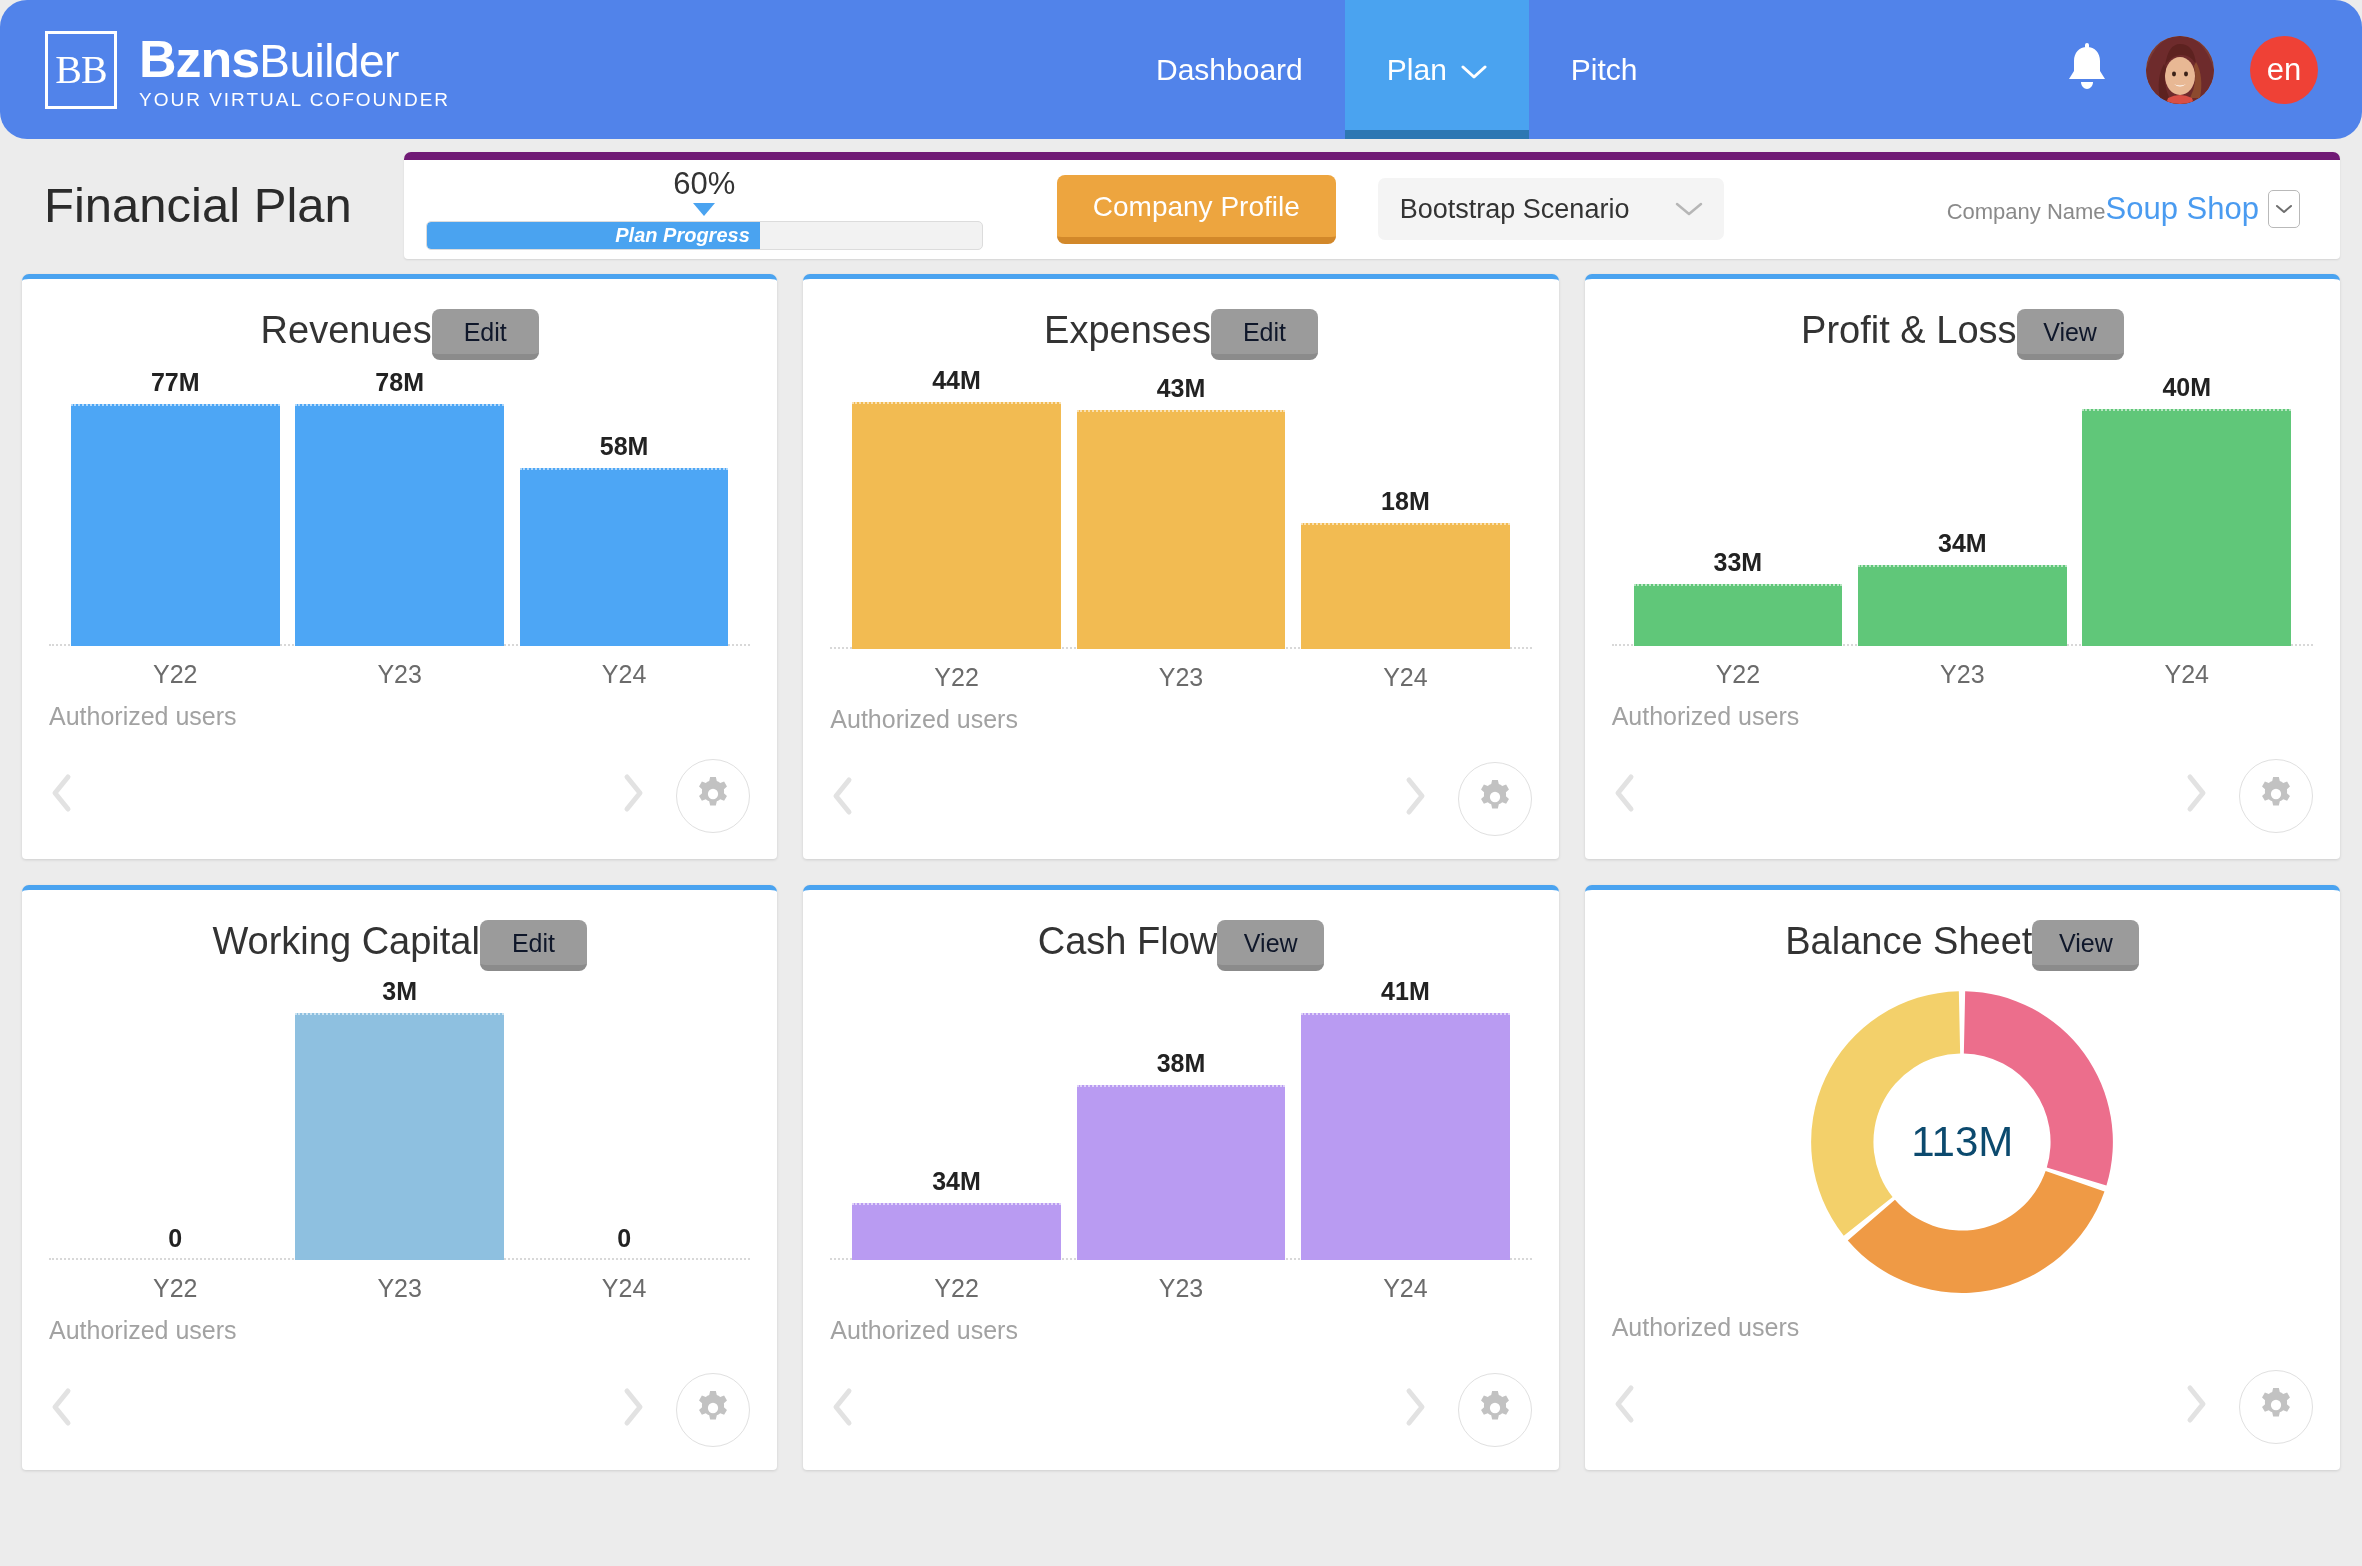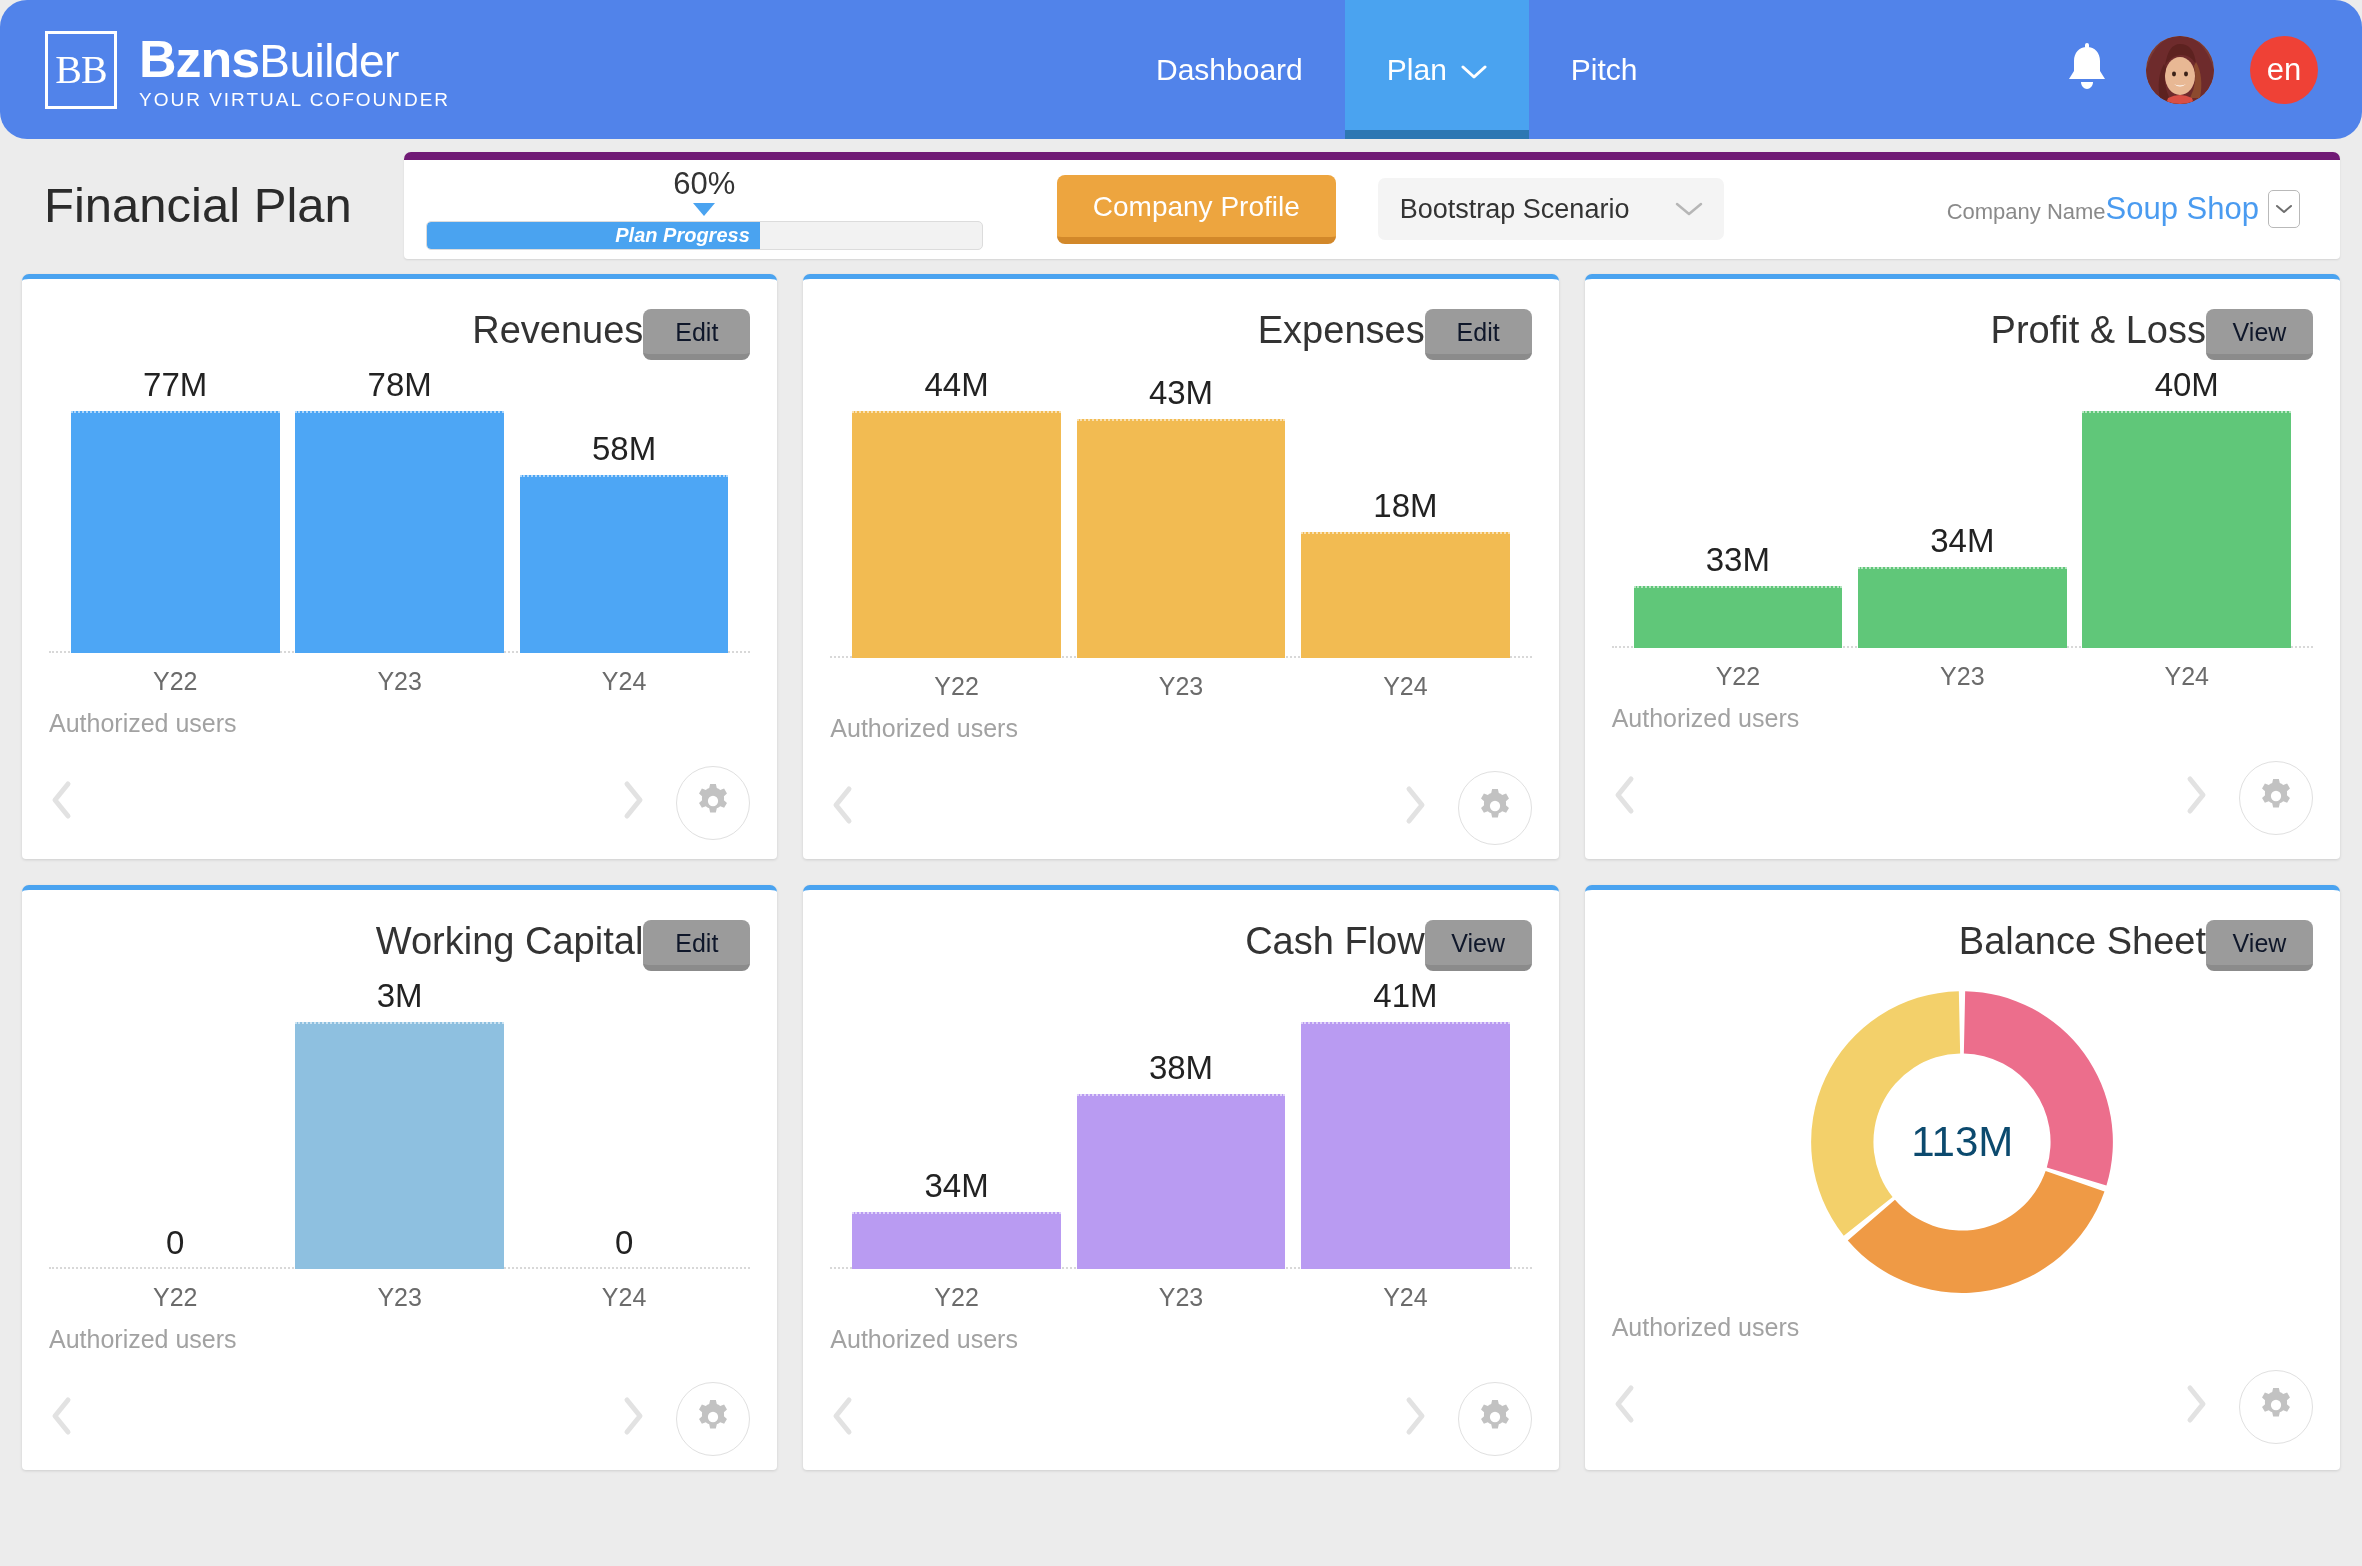--- a/index.html
+++ b/index.html
@@ -172,21 +172,21 @@
     background: #fff;
     border-top: 5px solid #4aa3f0;
     border-radius: 7px 7px 4px 4px;
     box-shadow: 0 1px 3px rgba(0,0,0,0.13);
     height: 585px;
     display: flex; flex-direction: column;
     padding: 0 27px 0 27px;
     position: relative;
   }
   .card-head {
-    display: flex; align-items: flex-start; justify-content: flex-end;
+    display: flex; align-items: flex-start; justify-content: center;
     padding-top: 30px;
   }
   .card-title { font-size: 38px; font-weight: 300; color: #333; }
   .card-btn {
     background: #9b9b9b; color: #0f172a;
     border: none; border-bottom: 6px solid #8b8b8b;
     border-radius: 8px;
     font-size: 25px; font-weight: 300;
     padding: 9px 24px 7px 24px;
     cursor: pointer; font-family: inherit;
@@ -204,21 +204,21 @@
   .chart-baseline {
     position: absolute; left: 0; right: 0; bottom: 56px;
     border-bottom: 2px dotted #d8d8d8;
   }
   .bar-col {
     display: flex; flex-direction: column; align-items: center;
     width: 31%; position: relative; height: 100%;
     justify-content: flex-end;
   }
   .bar-val {
-    font-size: 33px; color: #222; margin-bottom: 7px; font-weight: 400;
+    font-size: 25px; color: #222; margin-bottom: 7px; font-weight: 700;
   }
   .bar {
     width: 100%;
     border-top: 2px dotted rgba(255,255,255,0.55);
   }
   .bar-lbl {
     font-size: 25px; color: #6b6b6b; font-weight: 300;
     height: 56px; display: flex; align-items: center;
   }
 

